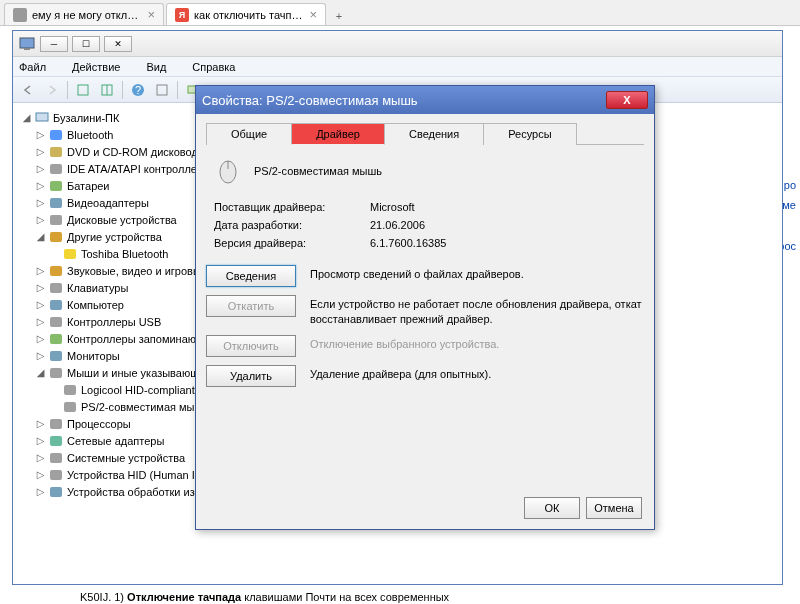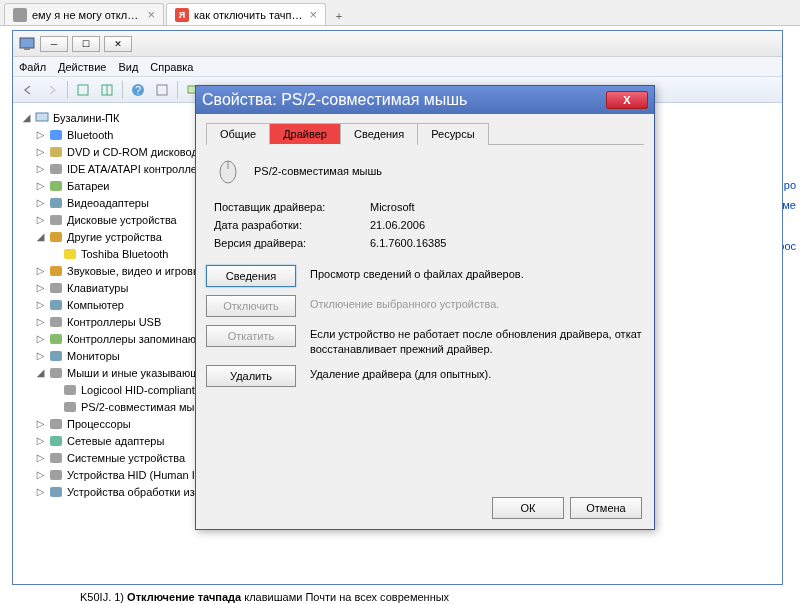--- a/index.html
+++ b/index.html
@@ -11,52 +11,52 @@
 .tab-favicon.gray{background:#999}
 .tab-title{white-space:nowrap;overflow:hidden;text-overflow:ellipsis;flex:1}
 .tab-close{margin-left:6px;color:#888;font-size:13px}
 .newtab{width:22px;height:18px;display:flex;align-items:center;justify-content:center;color:#666;cursor:pointer}
 .dm-window{position:absolute;left:12px;top:30px;width:771px;height:555px;background:#fff;border:1px solid #5a7db8}
 .dm-titlebar{height:26px;background:linear-gradient(#f8f8f8,#e8e8e8);border-bottom:1px solid #d0d0d0;display:flex;align-items:center;padding:0 6px}
 .dm-icon{width:16px;height:16px;margin-right:5px;display:inline-flex;align-items:center;justify-content:center}
 .dm-title{flex:1;color:#333}
 .win-btns{display:flex;gap:4px}
 .win-btn{width:28px;height:16px;border:1px solid #aaa;background:linear-gradient(#fff,#e8e8e8);display:flex;align-items:center;justify-content:center;font-size:9px;cursor:pointer}
-.dm-menubar{height:20px;background:#f2f6fb;display:flex;align-items:center;padding:0 6px;gap:12px;border-bottom:1px solid #d4dde8}
+.dm-menubar{height:20px;background:#f2f6fb;display:flex;align-items:center;padding:0 6px;gap:26px;border-bottom:1px solid #d4dde8}
 .dm-menubar span{cursor:pointer}
 .dm-toolbar{height:26px;background:linear-gradient(#f4f7fc,#e6ecf5);border-bottom:1px solid #c6d0de;display:flex;align-items:center;padding:0 4px;gap:2px}
 .tb-btn{width:22px;height:20px;border:1px solid transparent;display:flex;align-items:center;justify-content:center;cursor:pointer}
 .tb-sep{width:1px;height:18px;background:#c0c8d4;margin:0 2px}
 .dm-body{position:absolute;top:72px;left:0;right:0;bottom:0;background:#fff;overflow:hidden}
 .tree{padding:6px 8px}
 .tree-row{display:flex;align-items:center;height:17px;cursor:pointer;white-space:nowrap}
 .expander{width:11px;text-align:center;color:#666;font-size:10px;margin-right:2px}
 .node-icon{width:16px;height:14px;margin-right:3px;display:inline-flex;align-items:center;justify-content:center;font-size:11px}
 .indent1{padding-left:14px}.indent2{padding-left:28px}
 .dialog{position:absolute;left:195px;top:85px;width:460px;height:445px;background:#f0f0f0;border:1px solid #3b5998;box-shadow:2px 2px 8px rgba(0,0,0,0.3)}
 .dlg-titlebar{height:28px;background:linear-gradient(#6a8fd8,#4d72bb);display:flex;align-items:center;padding:0 6px;color:#fff}
-.dlg-title{flex:1;font-size:16px}
+.dlg-title{flex:1;font-size:13px}
 .dlg-close{width:42px;height:18px;background:linear-gradient(#e67,#c23);border:1px solid #a02020;border-radius:2px;display:flex;align-items:center;justify-content:center;color:#fff;font-weight:bold;cursor:pointer}
 .dlg-body{padding:8px 10px}
 .tab-strip{display:flex;border-bottom:1px solid #b8b8b8;margin-bottom:10px}
-.dlg-tab{padding:4px 13px;background:#f0f0f0;border:1px solid #b8b8b8;border-bottom:none;margin-right:-1px;cursor:pointer;position:relative;top:1px}
+.dlg-tab{padding:4px 24px;background:#f0f0f0;border:1px solid #b8b8b8;border-bottom:none;margin-right:-1px;cursor:pointer;position:relative;top:1px}
 .dlg-tab.active{background:#ef4444;border-bottom:1px solid #f0f0f0;z-index:1}
 .device-header{display:flex;align-items:center;margin:8px 0 14px 6px}
 .device-icon{width:32px;height:32px;margin-right:10px;display:flex;align-items:center;justify-content:center;font-size:22px}
 .info-grid{margin-left:8px}
 .info-row{display:flex;margin-bottom:6px}
 .info-label{width:156px}
 .action-row{display:flex;align-items:flex-start;margin-bottom:8px}
 .action-btn{width:90px;height:22px;border:1px solid #888;background:linear-gradient(#fdfdfd,#e6e6e6);cursor:pointer;margin-right:14px;flex-shrink:0}
 .action-btn.primary{border:1px solid #3c7fb1;box-shadow:0 0 2px #6bb2e4}
 .action-btn:disabled{color:#9a9a9a;cursor:default}
 .action-desc{flex:1;line-height:1.35;padding-top:2px}
 .action-desc.disabled{color:#9a9a9a}
 .dlg-buttons{position:absolute;bottom:10px;right:12px;display:flex;gap:6px}
-.dlg-btn{width:72px;height:22px;border:1px solid #888;background:linear-gradient(#fdfdfd,#e6e6e6);cursor:pointer}
+.dlg-btn{width:56px;height:22px;border:1px solid #888;background:linear-gradient(#fdfdfd,#e6e6e6);cursor:pointer}
 .page-text{position:absolute;left:80px;top:589px;right:10px;line-height:1.4;font-size:12px}
 .side-text{position:absolute;right:4px;top:175px;font-size:12px;color:#0645ad;line-height:1.7;text-align:right}
 svg{display:block}
 </style>
 </head>
 <body>
 
 <div class="browser-tabs">
   <div class="tab inactive">
     <span class="tab-favicon gray"></span>
@@ -391,26 +391,26 @@
           <span class="info-label">Версия драйвера:</span>
           <span>6.1.7600.16385</span>
         </div>
     </div>
     <div style="height:10px"></div>
     <div class="action-row">
         <button class="action-btn primary">Сведения</button>
         <div class="action-desc">Просмотр сведений о файлах драйверов.</div>
       </div>
     <div class="action-row">
+        <button class="action-btn" disabled="">Откатить</button>
+        <div class="action-desc">Если устройство не работает после обновления драйвера, откат восстанавливает прежний драйвер.</div>
+      </div>
+    <div class="action-row">
         <button class="action-btn" disabled="">Отключить</button>
         <div class="action-desc disabled">Отключение выбранного устройства.</div>
-      </div>
-    <div class="action-row">
-        <button class="action-btn" disabled="">Откатить</button>
-        <div class="action-desc">Если устройство не работает после обновления драйвера, откат восстанавливает прежний драйвер.</div>
       </div>
     <div class="action-row">
         <button class="action-btn">Удалить</button>
         <div class="action-desc">Удаление драйвера (для опытных).</div>
       </div>
   </div>
   <div class="dlg-buttons">
     <button class="dlg-btn">ОК</button>
     <button class="dlg-btn">Отмена</button>
   </div>

